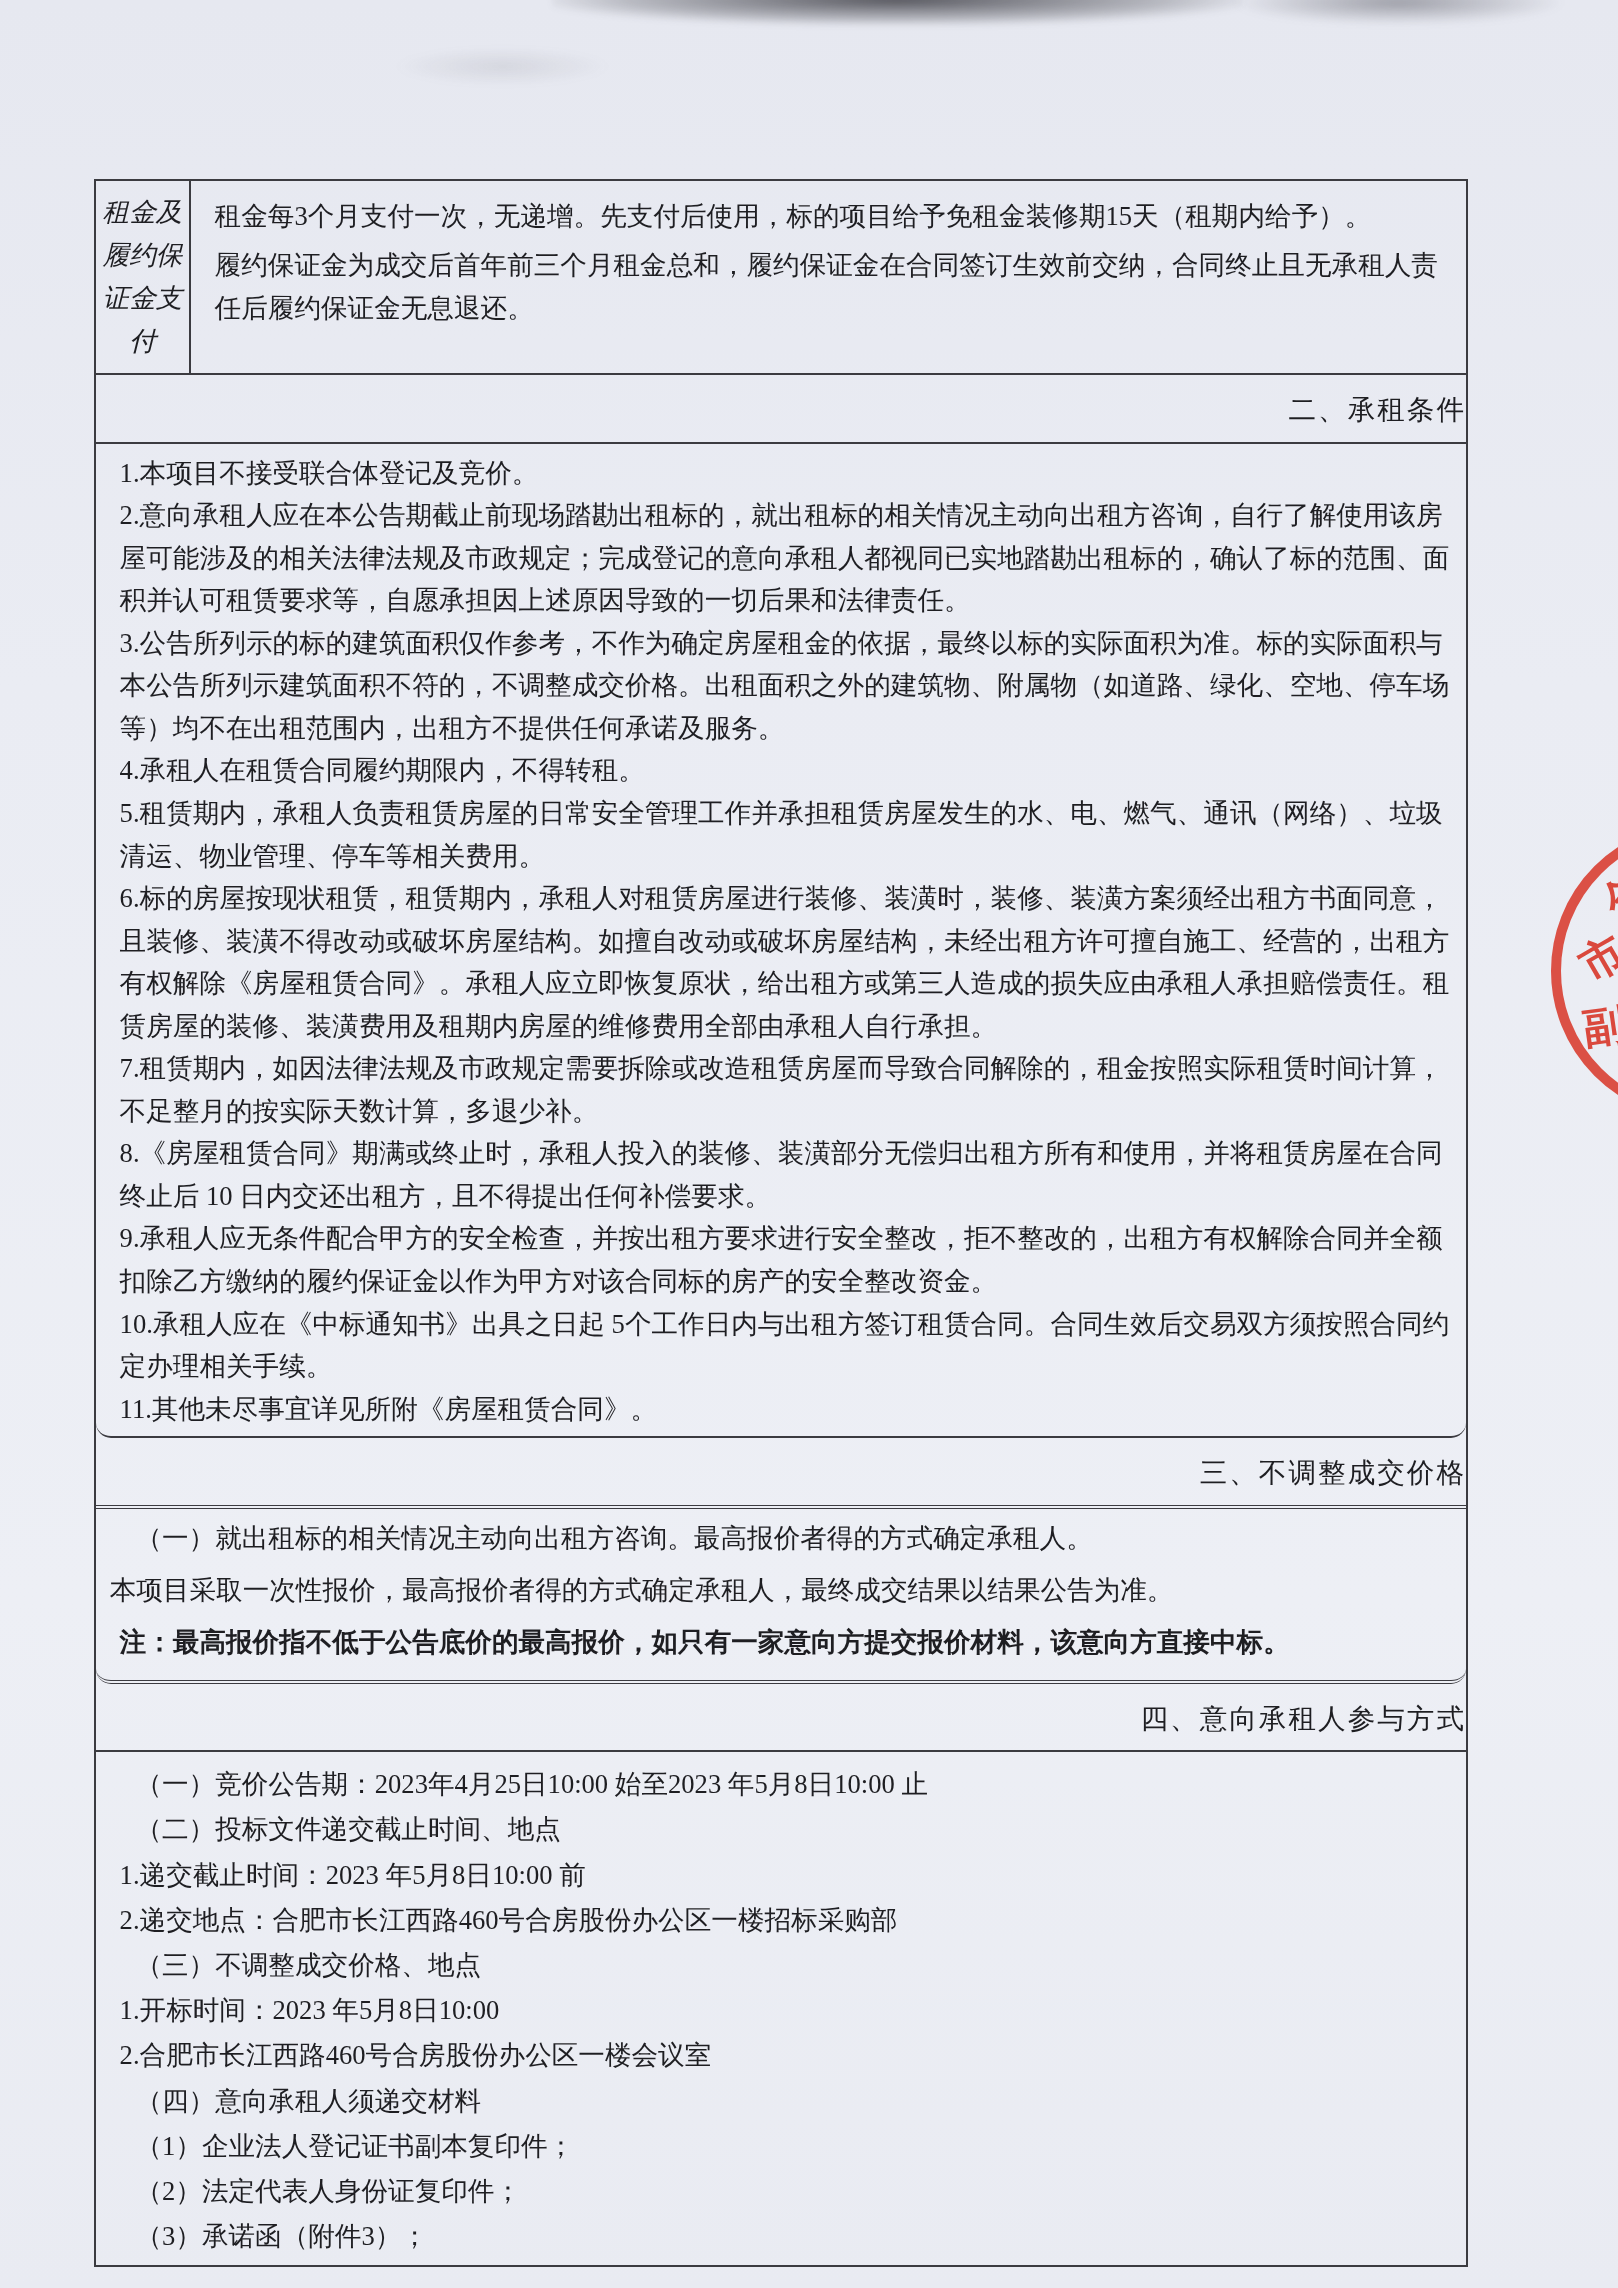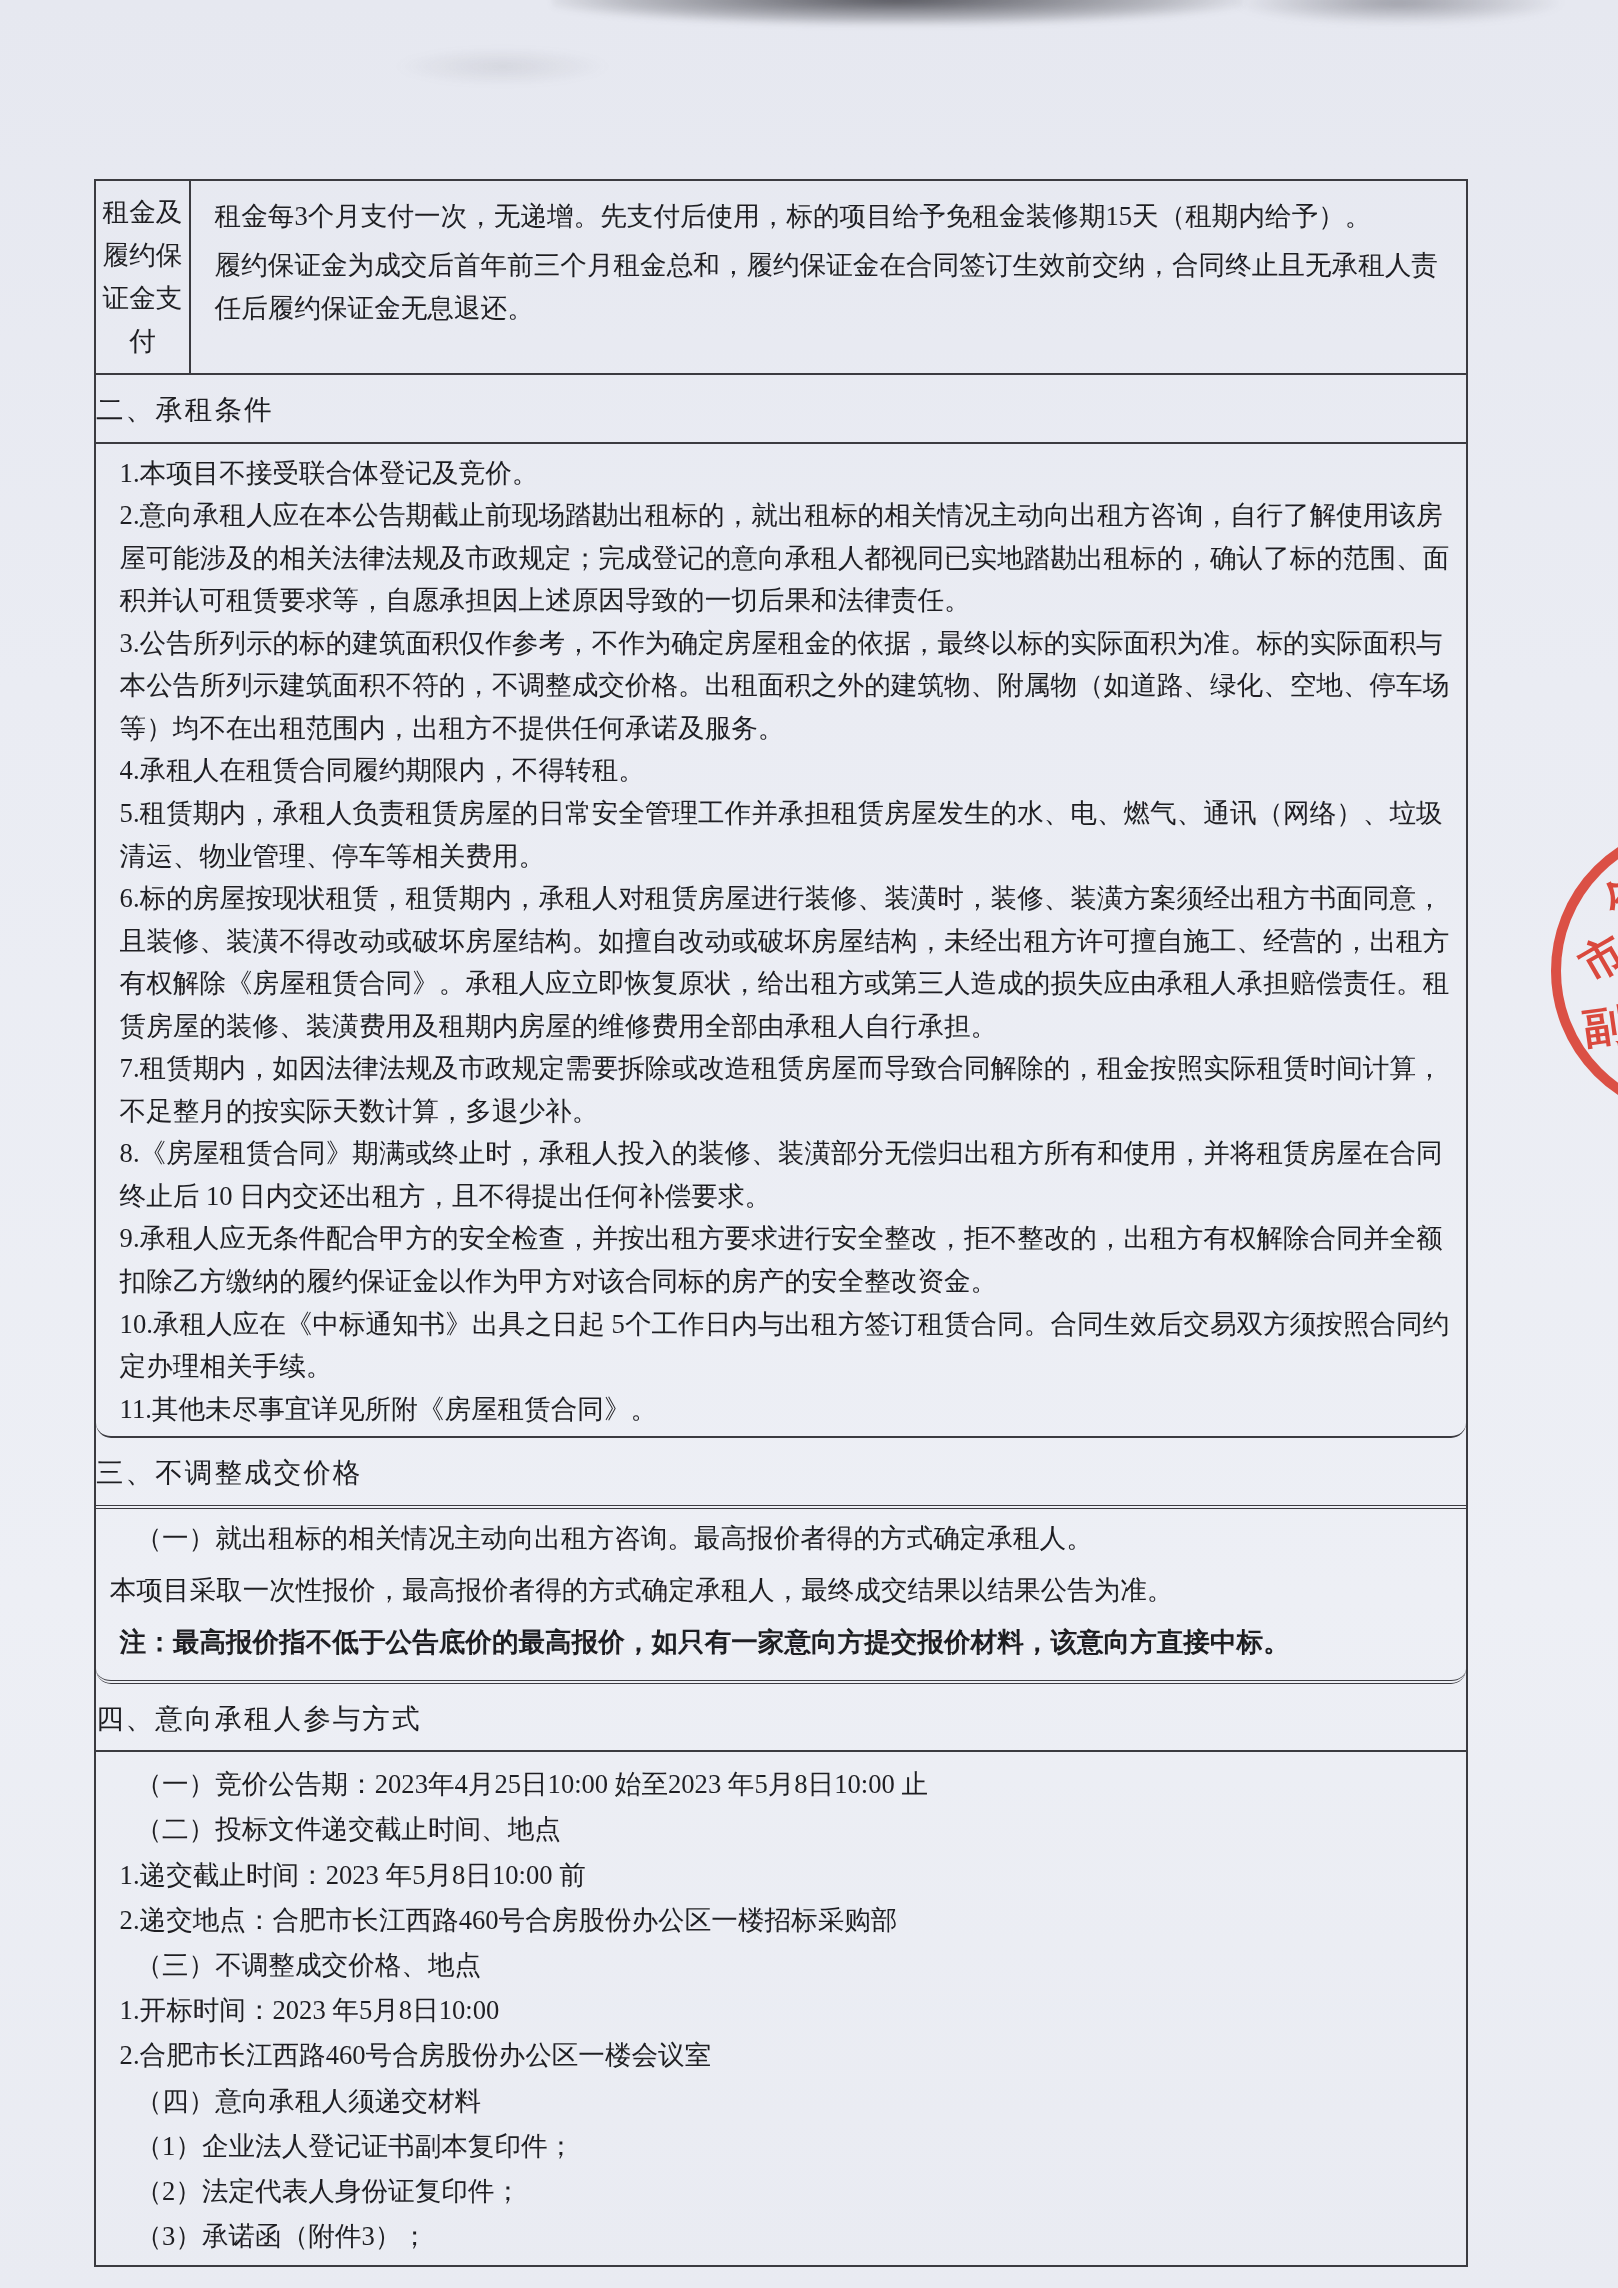--- a/index.html
+++ b/index.html
@@ -36,26 +36,27 @@
     font-size:26.6px;
   }
   .row{display:flex;border-bottom:2px solid #3b3b40;}
   .cell-label{
     width:95px;flex:0 0 95px;
     border-right:2px solid #3b3b40;
     display:flex;align-items:center;justify-content:center;
     text-align:center;
     padding:9.9px 5.9px;box-sizing:border-box;
     line-height:1.62;
+    font-style:italic;
   }
   .cell-body{flex:1;padding:13.8px 13.8px 11.8px 23.6px;box-sizing:border-box;line-height:1.62;font-family:Liberation Serif, serif;}
   .cell-body p{margin:0 0 5.9px 0;}
 
   .sec-title{
-    text-align:left;
+    text-align:right;
     font-size:27.6px;
     padding:15.8px 0 13.8px 0;
     letter-spacing:2px;
     font-family:Liberation Mono, monospace;
   }
   .dbl-bot{border-bottom:4.9px double #3b3b40;}
   .sol-bot{border-bottom:2px solid #3b3b40;}
 
   .sec-body{padding:7.9px 11.8px 5.9px 23.6px;line-height:1.60;border-radius:15px;}
   .sec-body p{margin:0;}

